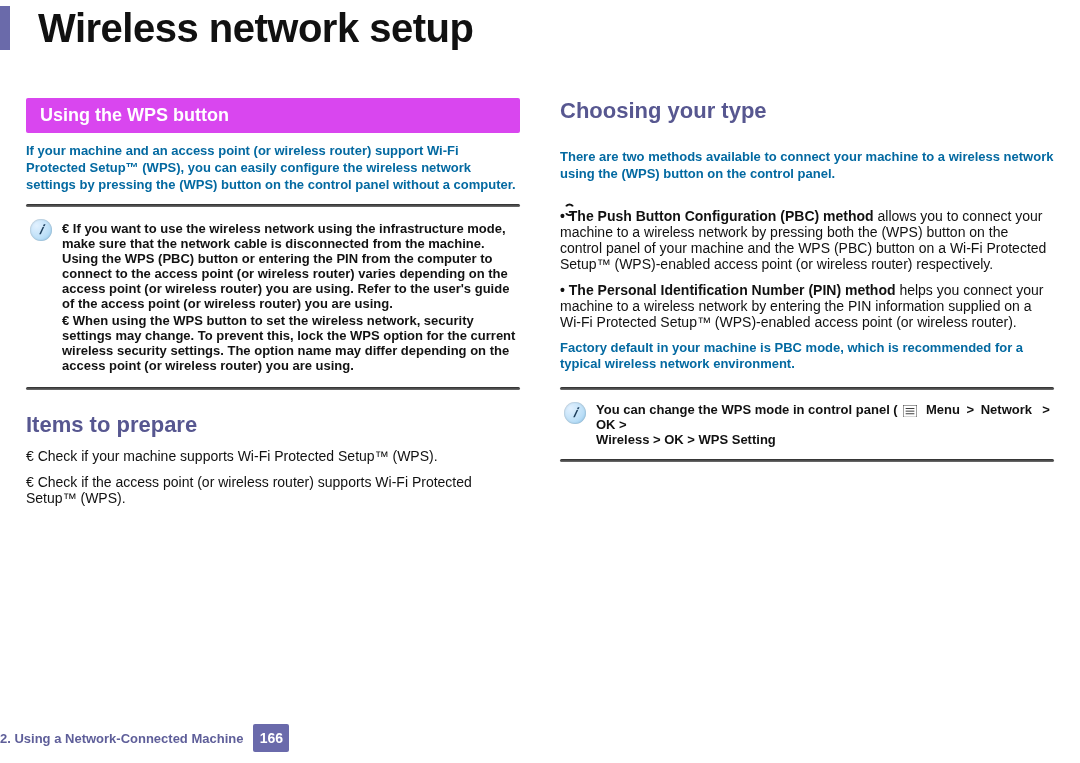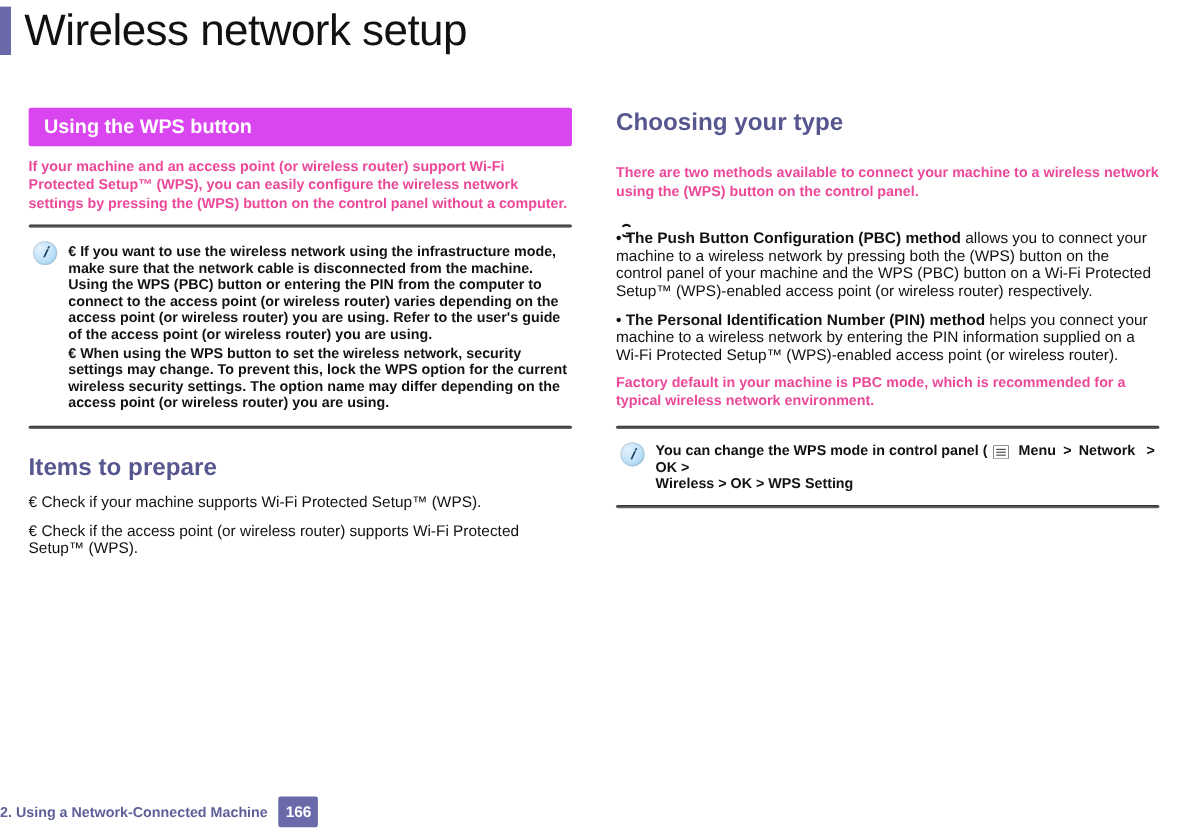--- a/index.html
+++ b/index.html
@@ -26,23 +26,23 @@
     align-items: center;
   }
   .title-bar .accent {
     width: 10px;
     height: 44px;
     background: #6a6aaa;
     margin-left: 0;
     margin-right: 12px;
   }
   .title-bar h1 {
-    margin: 0;
+    margin: 16px;
     font-size: 40px;
-    font-weight: 400;
+    font-weight: 700;
     letter-spacing: -0.5px;
     color: #111;
   }
 
   .columns {
     position: absolute;
     top: 98px;
     left: 26px;
     right: 26px;
     bottom: 56px;
@@ -57,21 +57,21 @@
   .section-bar {
     background: #d946ef;
     color: #fff;
     font-weight: 700;
     font-size: 18px;
     padding: 7px 14px;
     border-radius: 2px;
     margin-bottom: 10px;
   }
   .dark-block {
-    color: #ec4899;
+    color: #0369a1;
     line-height: 1.3;
     font-size: 13px;
     font-weight: 700;
     white-space: pre-line;
   }
   .body-plain {
     color: #111;
     font-size: 14px;
   }
   .bold {

